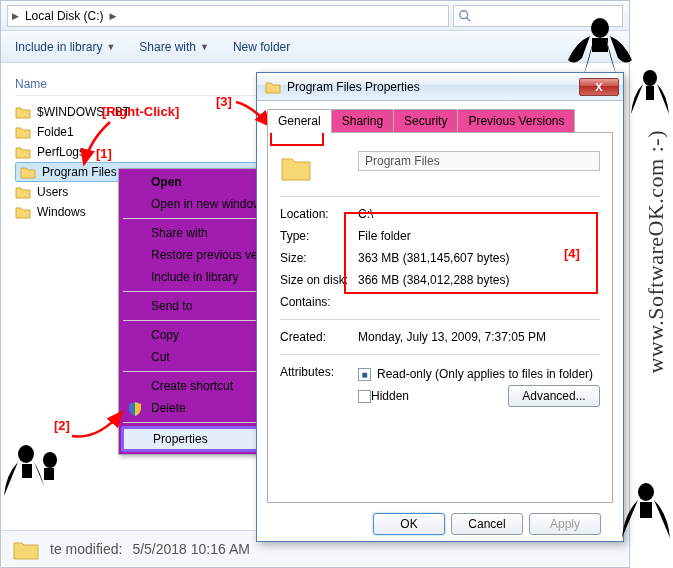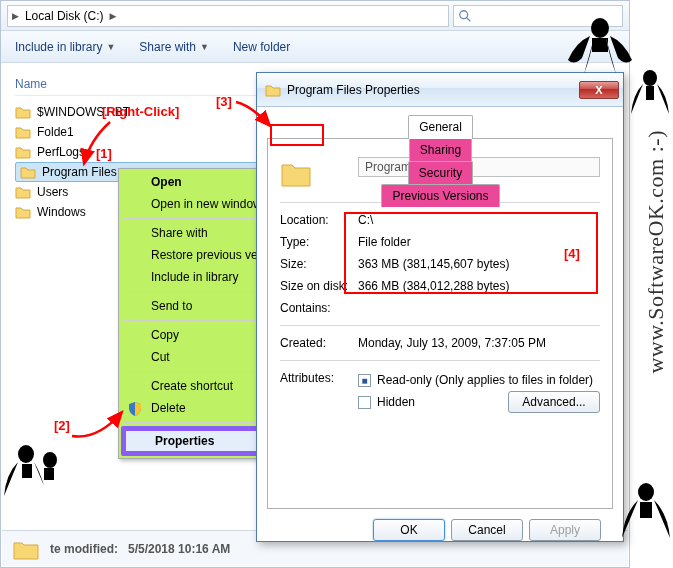--- a/index.html
+++ b/index.html
@@ -13,34 +13,34 @@
 .searchbox svg { margin-right: 4px; }
 .toolbar { height: 32px; background: linear-gradient(#f7fbff, #e4eef8); border-bottom: 1px solid #d0dae6; display: flex; align-items: center; padding: 0 14px; gap: 24px; color: #1a3e7a; }
 .toolbar .tbitem { display: flex; align-items: center; gap: 4px; cursor: default; }
 .filelist { padding: 10px 14px; }
 .colhdr { color: #4a6ea9; font-size: 12px; padding: 4px 0; border-bottom: 1px solid #e3eaf3; margin-bottom: 6px; }
 .folder-row { display: flex; align-items: center; gap: 6px; padding: 2px 0; height: 20px; font-size: 12px; }
 .folder-row.selected { background: #cde6f7; border: 1px solid #7fb7e6; border-radius: 2px; padding: 1px 4px; }
 .folder-icon { width: 16px; height: 16px; }
 
 
-.ctxmenu { position: absolute; left: 118px; top: 168px; width: 158px; background: #bef264; border: 1px solid #a7abb0; box-shadow: 2px 2px 4px rgba(0,0,0,.25); padding: 2px; font-size: 12px; }
+.ctxmenu { position: absolute; left: 118px; top: 168px; width: 158px; background: #a21caf; border: 1px solid #a7abb0; box-shadow: 2px 2px 4px rgba(0,0,0,.25); padding: 2px; font-size: 12px; }
 .ctxmenu .mi { padding: 4px 8px 4px 30px; cursor: default; white-space: nowrap; overflow: hidden; }
 .ctxmenu .mi.bold { font-weight: bold; }
 .ctxmenu .sep { height: 1px; background: #d0d0d0; margin: 3px 2px; }
-.ctxmenu .mi.hover { background: #e4eefb; border: 5px solid #8b5cf6; border-radius: 2px; padding: 3px 7px 3px 29px; font-weight: bold; }
+.ctxmenu .mi.hover { background: #e4eefb; border: 3px solid #8b5cf6; border-radius: 2px; padding: 3px 7px 3px 29px; }
 .ctxmenu .shield { position: absolute; left: 6px; width: 16px; }
 
 
 .propdlg { position: absolute; left: 256px; top: 72px; width: 368px; height: 470px; background: #fff; border: 1px solid #4f7cb0; box-shadow: 3px 3px 8px rgba(0,0,0,.3); }
-.propdlg .titlebar { height: 34px; background: linear-gradient(#fdfefe, #e6f0fa 45%, #d4e4f4 46%, #e9f3fc); border-bottom: 1px solid #b0c4da; display: flex; align-items: center; padding: 0 4px 0 8px; font-size: 12px; }
+.propdlg .titlebar { height: 28px; background: linear-gradient(#fdfefe, #e6f0fa 45%, #d4e4f4 46%, #e9f3fc); border-bottom: 1px solid #b0c4da; display: flex; align-items: center; padding: 0 4px 0 8px; font-size: 12px; }
 .propdlg .titlebar .ttl { flex: 1; display: flex; align-items: center; gap: 6px; }
 .closebtn { width: 40px; height: 18px; background: linear-gradient(#e79e9a, #c9504a 45%, #b82c25 46%, #d3635d); border: 1px solid #8a3b36; border-radius: 2px; display: flex; align-items: center; justify-content: center; color: #fff; font-weight: bold; font-size: 11px; }
 .propbody { padding: 8px 10px 10px; }
-.tabs { display: flex; border-bottom: 1px solid #b0b0b0; height: 24px; align-items: center; flex-direction: column; }
+.tabs { display: flex; border-bottom: 1px solid #b0b0b0; height: 24px; align-items: flex-end; }
 .tab { padding: 4px 10px; border: 1px solid #b0b0b0; border-bottom: none; background: #ec4899; margin-right: -1px; font-size: 12px; border-radius: 2px 2px 0 0; position: relative; }
 .tab.active { background: #fff; z-index: 2; padding-bottom: 5px; margin-bottom: -1px; }
 .tabpanel { border: 1px solid #b0b0b0; border-top: none; padding: 14px 12px 10px; height: 370px; }
 .prow { display: flex; padding: 4px 0; font-size: 12px; }
 .prow .plabel { width: 78px; color: #000; }
 .prow .pval { flex: 1; }
 .hr { border-top: 1px solid #d8d8d8; margin: 6px 0; }
 .namebox { flex: 1; height: 20px; border: 1px solid #c0c0c0; background: #fafafa; padding: 2px 6px; color: #555; }
 .btnrow { display: flex; justify-content: flex-end; gap: 6px; padding: 10px 12px 0; }
 .winbtn { min-width: 72px; height: 22px; border: 1px solid #8a9bae; border-radius: 3px; background: linear-gradient(#fefefe, #e8eef5); font-size: 12px; display: flex; align-items: center; justify-content: center; }
@@ -49,21 +49,21 @@
 .advbtn { min-width: 92px; text-align: center; }
 .chk { display: flex; align-items: center; gap: 6px; padding: 2px 0; }
 .chkbox { width: 13px; height: 13px; border: 1px solid #8a9bae; background: #fff; display: inline-flex; align-items: center; justify-content: center; font-size: 10px; color: #2b579a; }
 
 
 .ann { position: absolute; color: #ff0000; font-weight: bold; font-family: Arial, sans-serif; font-size: 13px; pointer-events: none; }
 .redbox { position: absolute; border: 2px solid #ff0000; pointer-events: none; }
 .arrow { position: absolute; pointer-events: none; }
 
 
-.statusbar { position: absolute; left: 1px; bottom: 1px; right: 1px; height: 36px; border-top: 1px solid #d0dae6; display: flex; align-items: center; padding: 0 10px; gap: 10px; font-size: 12px; color: #555; background: #f4f8fc; font-weight: bold; }
+.statusbar { position: absolute; left: 1px; bottom: 1px; right: 1px; height: 36px; border-top: 1px solid #d0dae6; display: flex; align-items: center; padding: 0 10px; gap: 10px; font-size: 14px; color: #555; background: #f4f8fc; }
 
 
 .watermark { position: absolute; right: 4px; top: 130px; writing-mode: vertical-rl; transform: rotate(180deg); font-family: Georgia, serif; font-size: 22px; color: #333; letter-spacing: .5px; pointer-events: none; }
 
 
 .sil { position: absolute; fill: #000; pointer-events: none; }
 
 .tri { font-size: 9px; color: #555; }
 </style>
 </head>
@@ -224,21 +224,21 @@
         </div>
       <div class="hr"></div>
       <div class="prow">
         <div class="plabel">Attributes:</div>
         <div class="pval">
           <div class="chk">
               <span class="chkbox">■</span>
               <span>Read-only (Only applies to files in folder)</span>
             </div>
           <div class="chk" style="justify-content:space-between">
-            <span style="display:flex;align-items:flex-end;gap:6px">
+            <span style="display:flex;align-items:flex-end;">
                 <span class="chkbox"></span>
                 <span>Hidden</span>
               </span>
             <span class="winbtn advbtn">Advanced...</span>
           </div>
         </div>
       </div>
     </div>
     <div class="btnrow">
       <div class="winbtn primary">OK</div>

